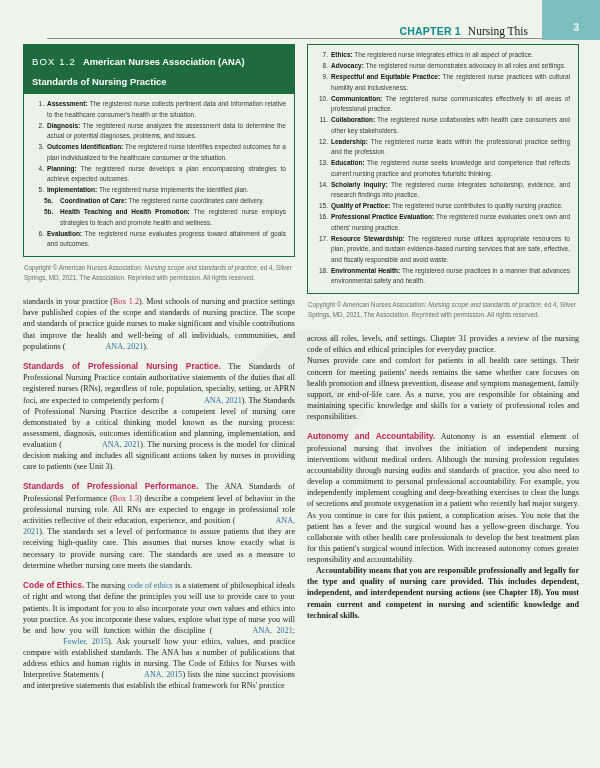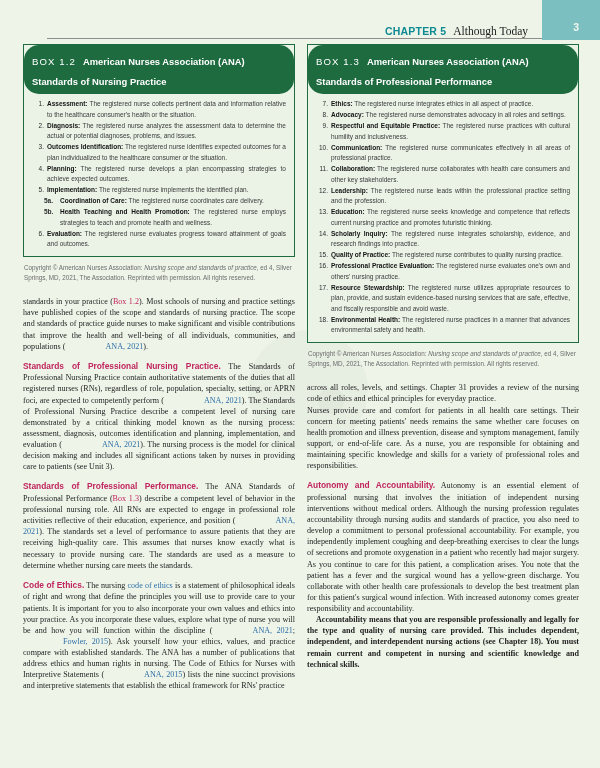--- a/index.html
+++ b/index.html
@@ -83,21 +83,20 @@
   .box {
     border: 1.2px solid #1d6b3f;
     background: #eaf3e6;
   }
   .box-head {
     background: #1d6b3f;
     color: #ffffff;
     padding: 5px 7px 5px 8px;
     font-family: "Liberation Sans", sans-serif;
     line-height: 1.22;
-    border-radius: 15px;
   }
   .box-num {
     font-weight: normal;
     font-size: 9.6px;
     letter-spacing: 1.1px;
   }
   .box-head-title {
     font-weight: bold;
     font-size: 9.4px;
     margin-left: 7px;
@@ -185,21 +184,21 @@
     background: rgba(120,140,120,0.055);
     pointer-events: none;
   }
 </style>
 </head>
 <body>
 
 <div class="page-header">
   <div class="header-rule"></div>
   <div class="header-line">
-    <span class="chapter-label">CHAPTER 5</span><span class="chapter-title">Although Today</span>
+    <span class="chapter-label">CHAPTER 1</span><span class="chapter-title">Nursing This</span>
   </div>
   <div class="folio-tab"></div>
   <div class="folio-num">3</div>
 </div>
 
 <div class="smudge" style="left:248px;top:330px;width:120px;height:120px;"></div>
 <div class="smudge" style="left:318px;top:388px;width:26px;height:26px;"></div>
 
 <div class="columns">
 
@@ -231,23 +230,20 @@
 
       <p class="gap"><span class="run-in">Standards of Professional Performance.</span><span> The ANA Standards of Professional Performance (</span><span class="xref">Box 1.3</span><span>) describe a competent level of behavior in the professional nursing role. All RNs are expected to engage in professional role activities reflective of their education, experience, and position (</span><span class="cite">ANA, 2021</span><span>). The standards set a level of performance to assure patients that they are receiving high-quality care. This assumes that nurses know exactly what is necessary to provide nursing care. The standards are used as a measure to determine whether nursing care meets the standards.</span></p>
 
       <p class="gap"><span class="run-in">Code of Ethics.</span><span> The nursing </span><span class="kw">code of ethics</span><span> is a statement of philosophical ideals of right and wrong that define the principles you will use to provide care to your patients. It is important for you to also incorporate your own values and ethics into your practice. As you incorporate these values, explore what type of nurse you will be and how you will function within the discipline (</span><span class="cite">ANA, 2021</span><span>; </span><span class="cite">Fowler, 2015</span><span>). Ask yourself how your ethics, values, and practice compare with established standards. The ANA has a number of publications that address ethics and human rights in nursing. </span><span class="it">The Code of Ethics for Nurses with Interpretive Statements</span><span> (</span><span class="cite">ANA, 2015</span><span>) lists the nine succinct provisions and interpretive statements that establish the ethical framework for RNs' practice</span></p>
     </div>
   </div>
 
   <div class="col">
 
     <div class="box">
-      <div class="box-head">
-        <span class="box-num">BOX 1.3</span><span class="box-head-title">American Nurses Association (ANA) Standards of Professional Performance</span>
-      </div>
       <div class="box-body">
         <ol class="box-list" id="list-1-3">
             <li><span class="li-num">7.</span><span class="li-term">Ethics:</span><span class="li-text"> The registered nurse integrates ethics in all aspect of practice.</span></li>
             <li><span class="li-num">8.</span><span class="li-term">Advocacy:</span><span class="li-text"> The registered nurse demonstrates advocacy in all roles and settings.</span></li>
             <li><span class="li-num">9.</span><span class="li-term">Respectful and Equitable Practice:</span><span class="li-text"> The registered nurse practices with cultural humility and inclusiveness.</span></li>
             <li><span class="li-num">10.</span><span class="li-term">Communication:</span><span class="li-text"> The registered nurse communicates effectively in all areas of professional practice.</span></li>
             <li><span class="li-num">11.</span><span class="li-term">Collaboration:</span><span class="li-text"> The registered nurse collaborates with health care consumers and other key stakeholders.</span></li>
             <li><span class="li-num">12.</span><span class="li-term">Leadership:</span><span class="li-text"> The registered nurse leads within the professional practice setting and the profession.</span></li>
             <li><span class="li-num">13.</span><span class="li-term">Education:</span><span class="li-text"> The registered nurse seeks knowledge and competence that reflects current nursing practice and promotes futuristic thinking.</span></li>
             <li><span class="li-num">14.</span><span class="li-term">Scholarly Inquiry:</span><span class="li-text"> The registered nurse integrates scholarship, evidence, and research findings into practice.</span></li>

